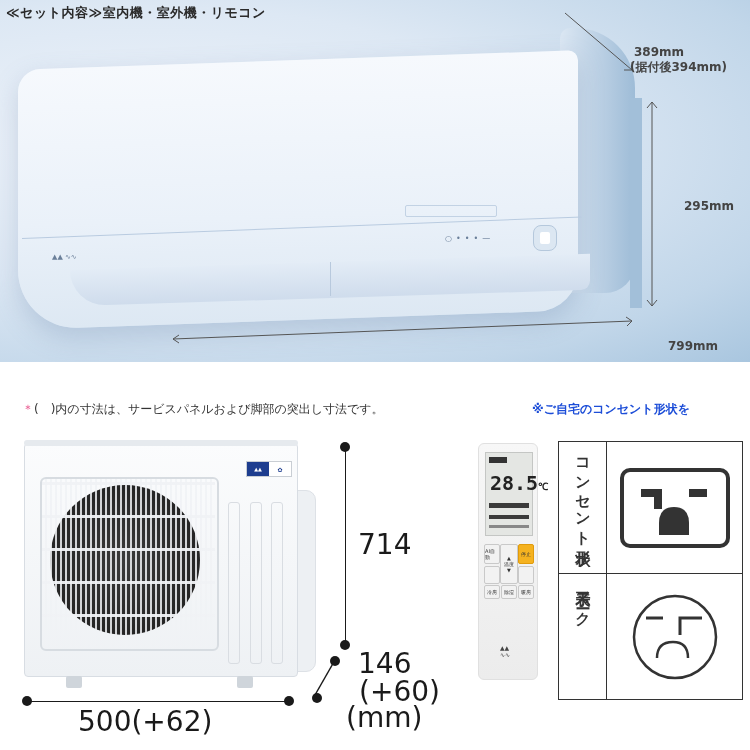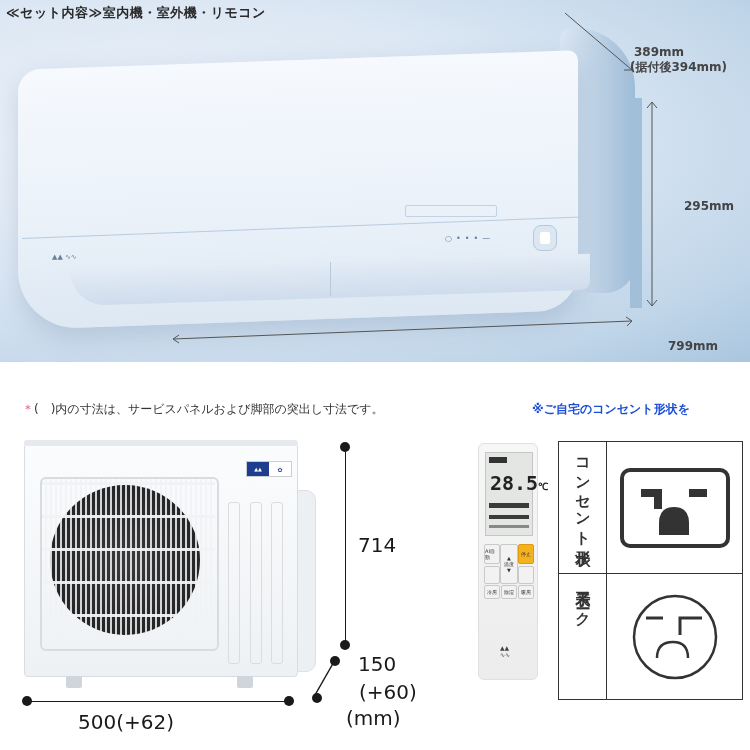--- a/index.html
+++ b/index.html
@@ -40,21 +40,21 @@
             background: radial-gradient(circle,#3a3a3a 0%,#1c1c1c 100%); }
   .ou-grill-over { position:absolute; left:40px; top:477px; width:175px; height:170px; border-radius:6px;
                    background: repeating-linear-gradient(90deg, rgba(240,242,245,0.85) 0 2px, transparent 2px 5px),
                                repeating-linear-gradient(0deg, transparent 0 30px, rgba(240,242,245,0.95) 30px 33px); }
   .ou-vent { position:absolute; top:502px; width:10px; height:160px; border:1px solid #d9dde2; border-radius:3px; }
   .ou-badge { position:absolute; left:246px; top:461px; width:44px; height:14px; display:flex; border:1px solid #c9ced4; }
   .ou-badge .b1 { width:22px; background:#1d3d8f; color:#fff; font-size:5px; display:flex; align-items:center; justify-content:center; }
   .ou-badge .b2 { width:22px; background:#fff; color:#1d3d8f; font-size:6px; display:flex; align-items:center; justify-content:center; }
   .ou-foot { position:absolute; top:676px; width:16px; height:12px; background:#cfd5db; border-radius:2px; }
   .dot { position:absolute; width:10px; height:10px; border-radius:50%; background:#1a1a1a; }
-  .dim-big { position:absolute; font-size:20px; color:#1a1a1a; white-space:nowrap; line-height:24px; font-family:"DejaVu Sans",sans-serif; }
+  .dim-big { position:absolute; font-size:28px; color:#1a1a1a; white-space:nowrap; line-height:24px; font-family:"DejaVu Sans",sans-serif; }
   
   .remote { position:absolute; left:478px; top:443px; width:58px; height:235px; background:linear-gradient(180deg,#f7f7f7,#ececec); border-radius:6px; border:1px solid #e0e0e0; }
   .lcd { position:absolute; left:6px; top:8px; width:46px; height:82px; background:#e4e6e3; border:1px solid #c4c6c4; }
   .lcd-temp { position:absolute; left:4px; top:18px; font-size:20px; font-weight:bold; color:#222; font-family:"DejaVu Sans Mono",monospace; }
   .lcd-unit { font-size:10px; }
   .lcd-bar { position:absolute; left:3px; width:40px; height:5px; background:#3a3a3a; }
   .r-btn { position:absolute; height:12px; border-radius:2px; font-size:5px; color:#333; display:flex; align-items:center; justify-content:center; border:1px solid #c9c9c9; background:#f2f2f2; }
   .r-btn.stop { background:#f5b21f; border-color:#e09b0c; }
   .r-logo { position:absolute; left:21px; top:200px; font-size:6px; color:#444; }
   
@@ -128,21 +128,21 @@
 <div class="dim-line" style="left:345px;top:447px;width:1px;height:198px;background:#1a1a1a;"></div>
 <div class="dot" style="left:340px;top:442px;"></div>
 <div class="dot" style="left:340px;top:640px;"></div>
 <div class="dim-big" style="left:358px;top:533px;">714</div>
 
 <svg style="position:absolute;left:310px;top:655px;" width="30" height="45">
   <line x1="25" y1="5" x2="5" y2="40" stroke="#1a1a1a" stroke-width="1.5"></line>
 </svg>
 <div class="dot" style="left:330px;top:656px;"></div>
 <div class="dot" style="left:312px;top:693px;"></div>
-<div class="dim-big" style="left:358px;top:652px;">150</div>
+<div class="dim-big" style="left:358px;top:652px;">146</div>
 <div class="dim-big" style="left:359px;top:680px;">(+60)</div>
 <div class="dim-big" style="left:346px;top:706px;">(mm)</div>
 
 <div class="dim-line" style="left:28px;top:701px;width:262px;height:1px;background:#1a1a1a;"></div>
 <div class="dot" style="left:22px;top:696px;"></div>
 <div class="dot" style="left:284px;top:696px;"></div>
 <div class="dim-big" style="left:78px;top:710px;">500(+62)</div>
 
 <div class="remote">
   <div class="lcd">

